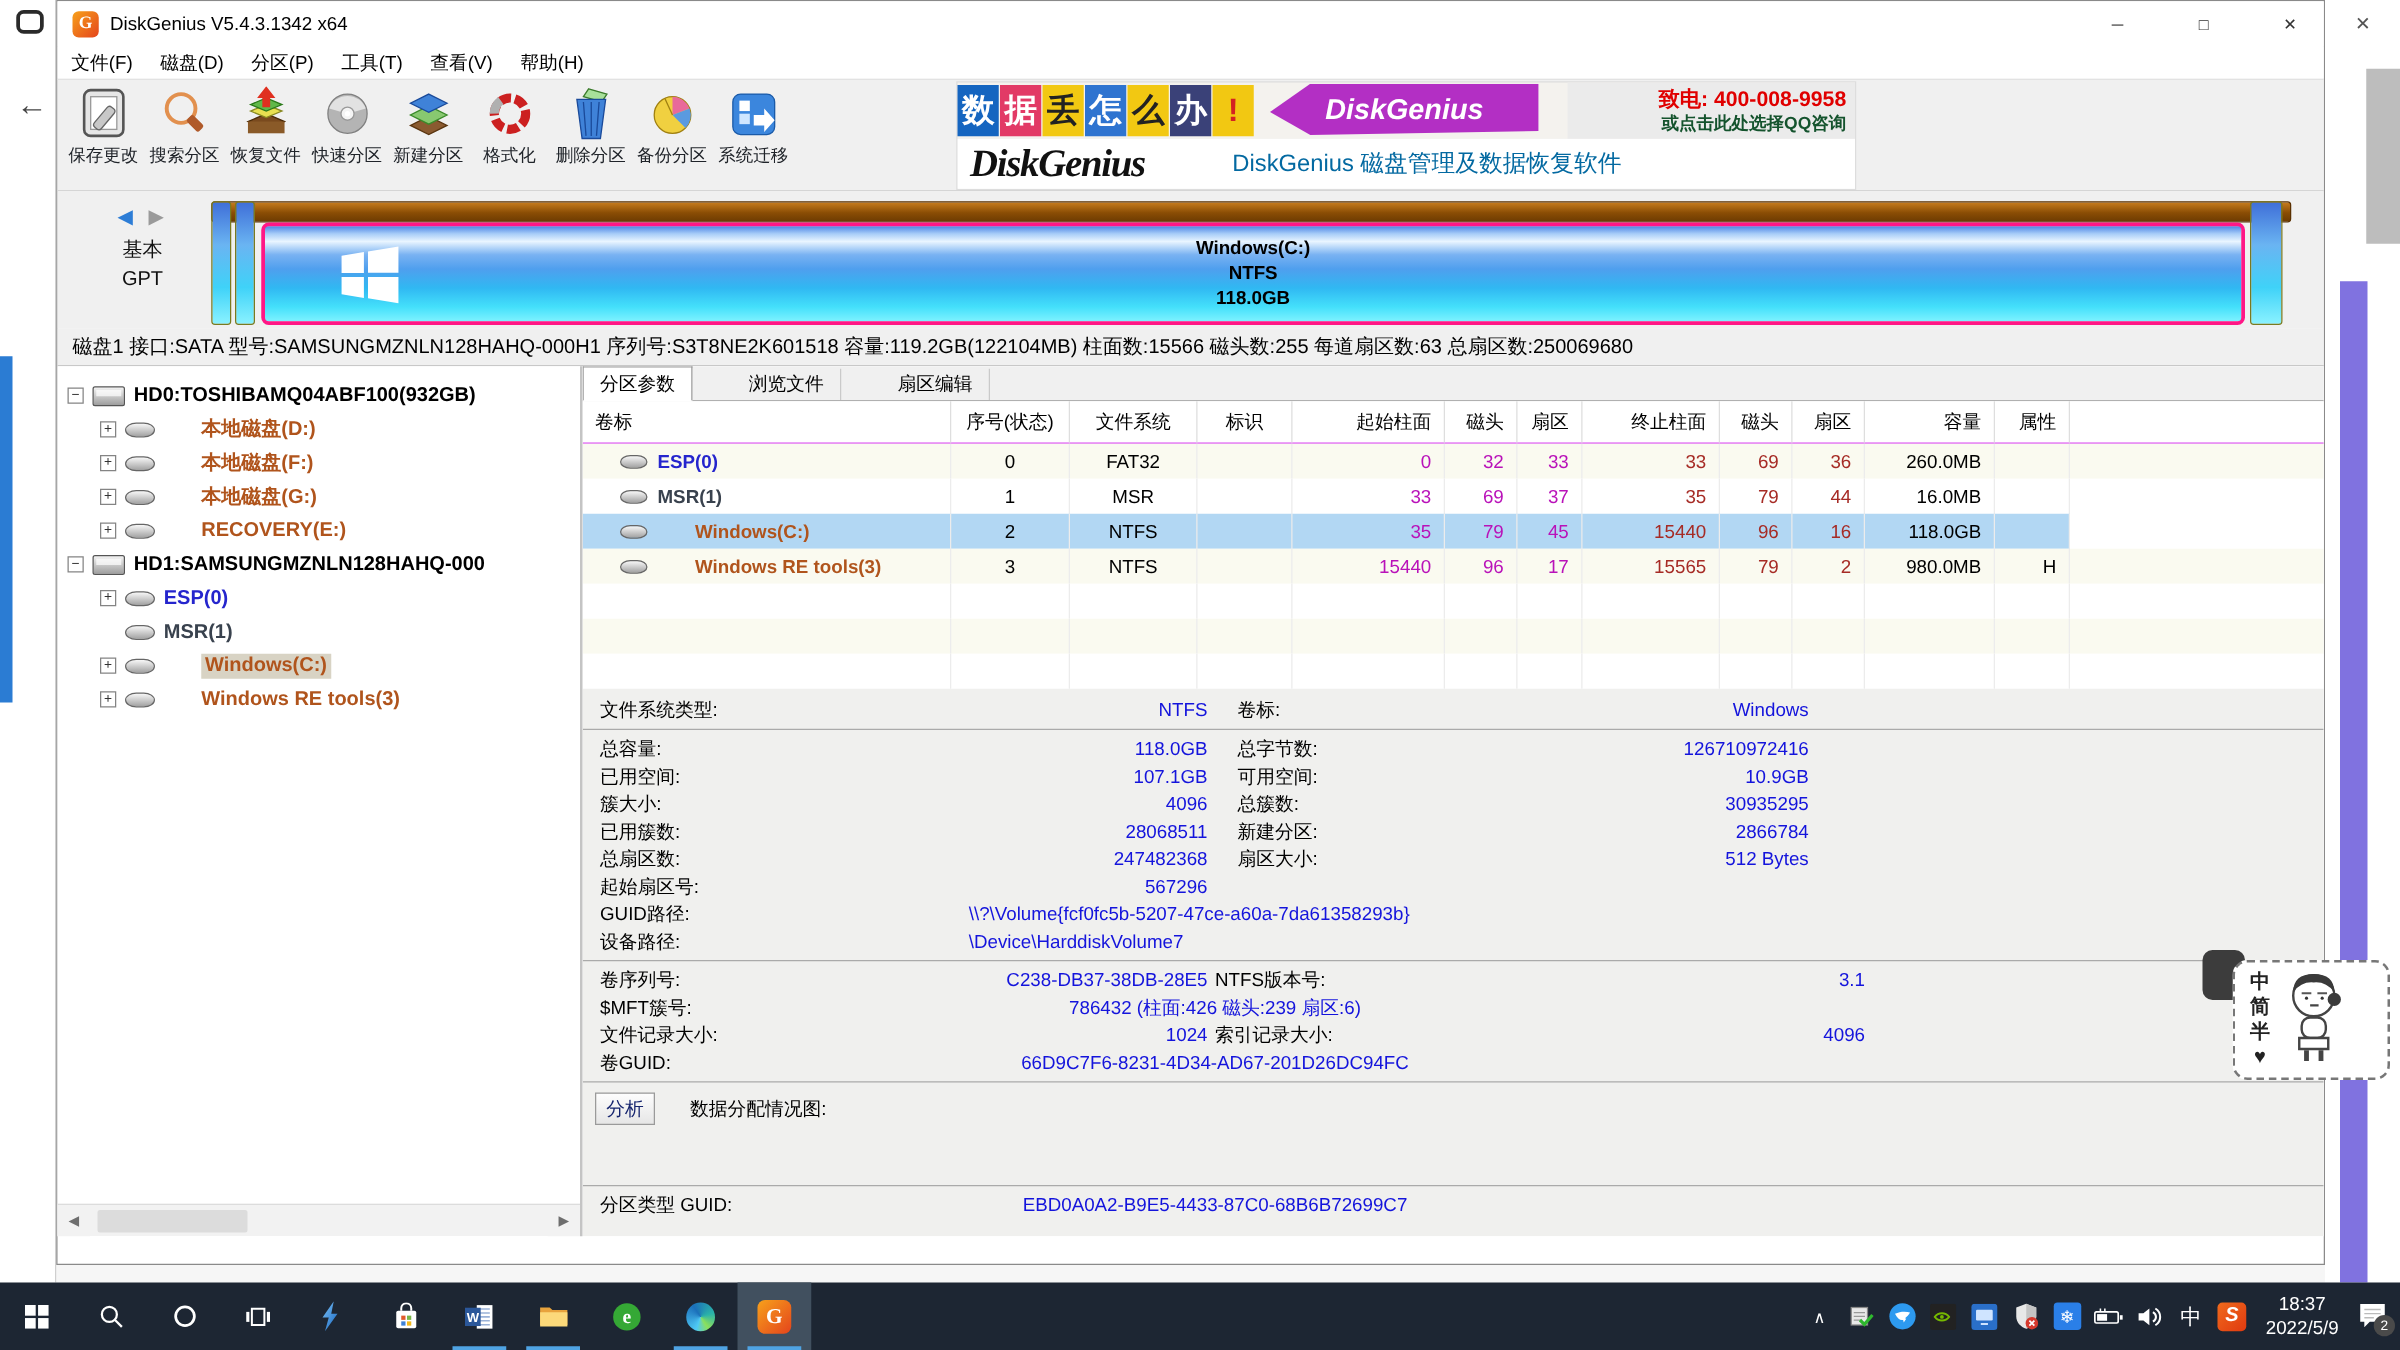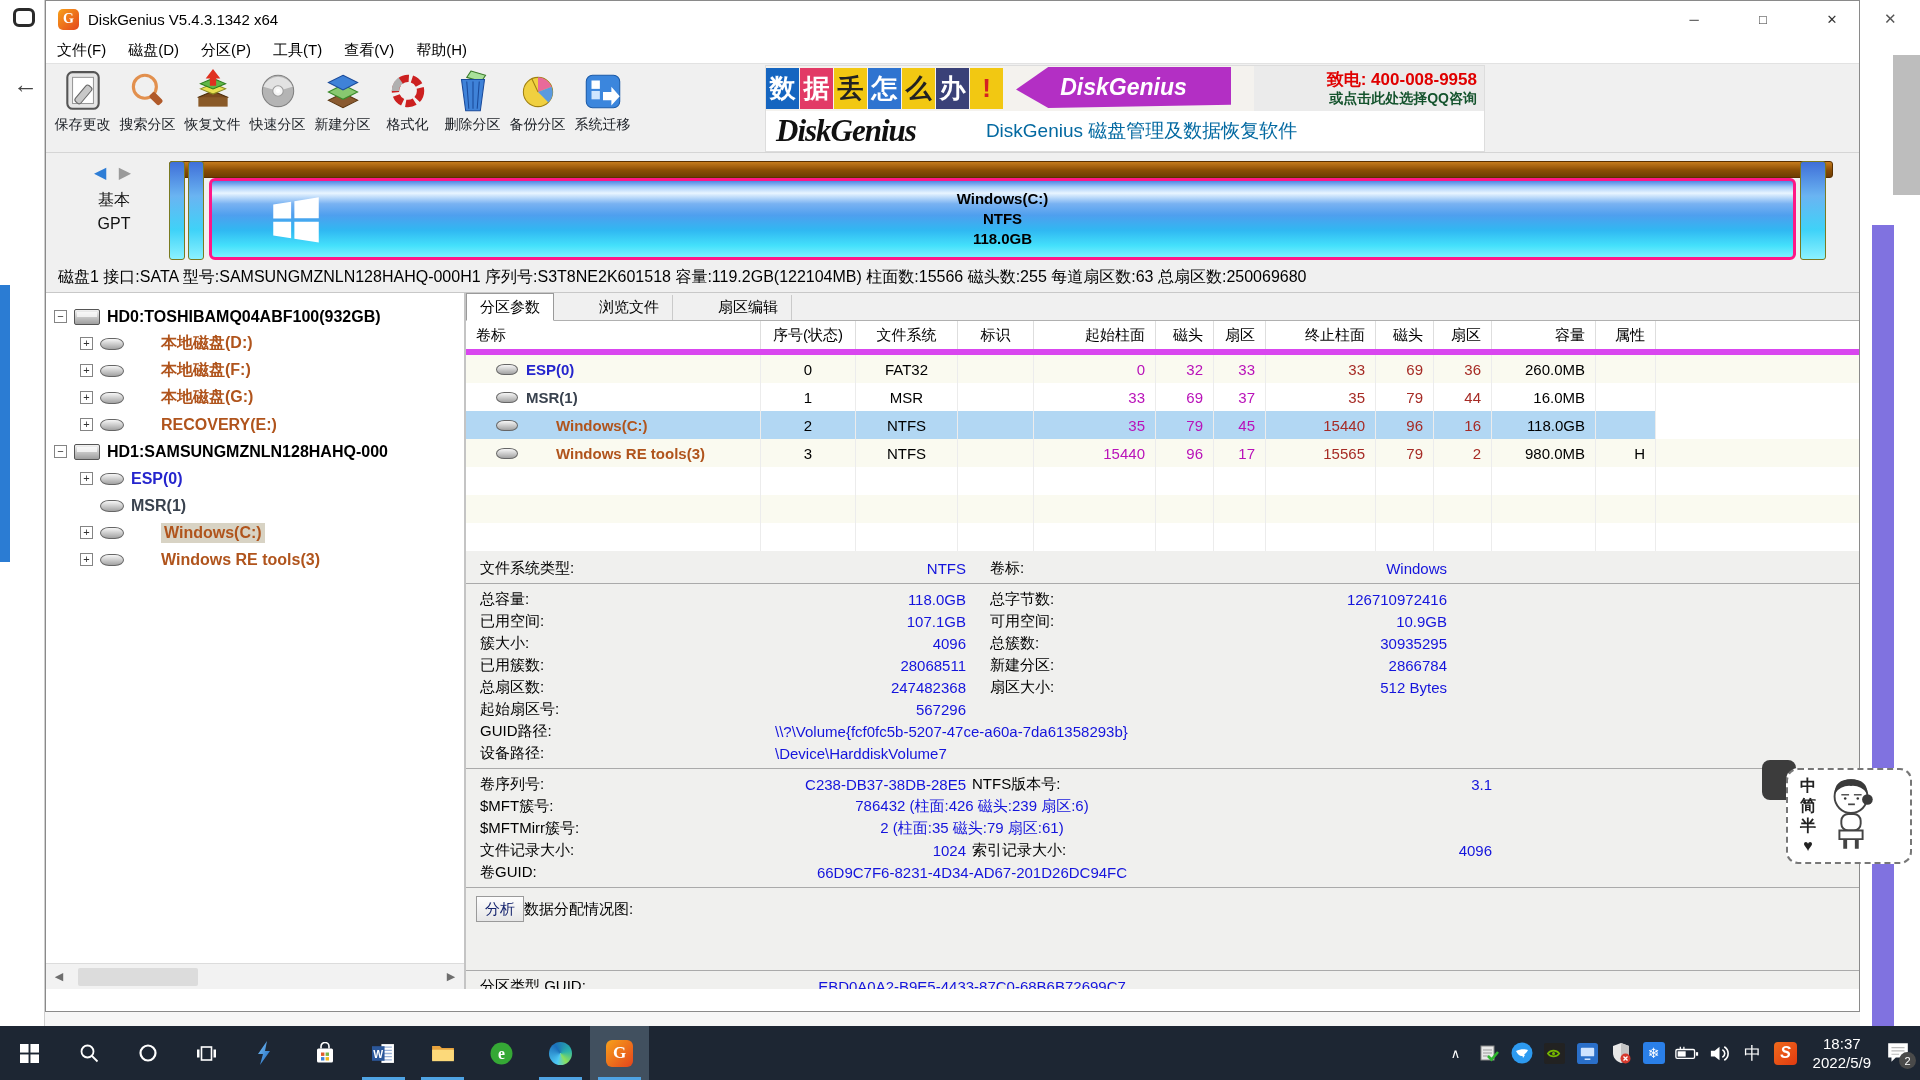--- a/index.html
+++ b/index.html
@@ -89,21 +89,21 @@
   .hthumb { width:120px; height:18px; margin-left:6px; background:#dcdcdc; border-radius:2px; }
 
   .rightpanel { flex:1; background:#fff; display:flex; flex-direction:column; overflow:hidden; }
   .tabsbar { height:28px; background:#f0f0f0; display:flex; align-items:flex-end; border-bottom:1px solid #b0b0b0;gap:32px; }
   .tab { height:25px; padding:0 13px; font-size:15px; color:#000; display:flex; align-items:center; border-right:1px solid #cacaca; }
   .tab.active { background:#fff; height:28px; border:1px solid #9a9a9a; border-bottom:1px solid #fff; margin-bottom:-1px; }
 
   .grid { display:grid; grid-template-columns:295px 95px 102px 76px 122px 58px 52px 110px 58px 58px 104px 60px 1fr; align-items:stretch; }
   .grid > div { display:flex; align-items:center; padding:0 10px; border-right:1px solid #ececec; height:100%; font-size:15px; }
   .grid > div:last-child { border-right:none; }
-  .thead { height:34px; border-bottom:6px solid #d946ef; background:#fff; color:#000; }
+  .thead { height:34px; border-bottom:1px solid #d946ef; background:#fff; color:#000; }
   .thead > div { border-right:1px solid #dedede; }
   .trowd { height:28px; color:#000; }
   .l { justify-content:flex-start; } .c { justify-content:center; } .r { justify-content:flex-end; }
   .bg-cream { background:#fafaf0; } .bg-white { background:#fff; }
   .bg-sel { background:linear-gradient(90deg,#b2d7f3 0,#b2d7f3 1190px,#fff 1190px); }
   .pname { font-weight:bold; }
   .namecell { padding-left:30px !important; }
   .mag { color:#b912b9; } .dred { color:#a62b25; }
 
   
@@ -114,21 +114,21 @@
   .dl1 { flex:0 0 250px; padding-left:14px; }
   .dv1 { flex:0 0 250px; text-align:right; }
   .dl2 { flex:0 0 200px; margin-left:24px; }
   .dv2 { flex:0 0 257px; text-align:right; }
   .dl2x { flex:0 0 180px; margin-left:6px; }
   .dv2x { flex:0 0 340px; text-align:right; }
   .dvc { flex:0 0 512px; text-align:center; }
   .dvp { margin-left:59px; }
   .analyze-row { height:34px; display:flex; align-items:center; margin-top:2px; }
   .analyze-btn { margin-left:10px; width:48px; height:26px; background:linear-gradient(#fdfdfd,#e6e6e6); border:1px solid #9a9a9a; font-size:15px; color:#15246e; display:flex; align-items:center; justify-content:center; }
-  .alloc-label { margin-left:0; }
+  .alloc-label { margin-left:28px; }
   .dspacer { height:40px; }
 
   
   .statusbar { height:24px; background:#f0f0f0; border-top:1px solid #c8c8c8; display:flex; align-items:center; font-size:15px; color:#000; }
   .sb-ready { margin-left:12px; }
   .sb-right { margin-left:auto; display:flex; align-items:stretch; height:100%; }
   .sb-pane { width:75px; border-left:1px solid #c4c4c4; display:flex; align-items:center; justify-content:center; }
   .sb-pane.p2 { width:70px; }
   .sb-grip { width:14px; border-left:1px solid #c4c4c4; position:relative; }
   .sb-grip::after { content:""; position:absolute; right:2px; bottom:2px; width:3px; height:3px; background:#9a9a9a;
@@ -581,24 +581,20 @@
             <span class="dl1">卷序列号:</span>
             <span class="dv1 val">C238-DB37-38DB-28E5</span>
             <span class="dl2x">NTFS版本号:</span>
             <span class="dv2x val">3.1</span>
           </div>
           <div class="drow">
             <span class="dl1">$MFT簇号:</span>
             <span class="dvc val">786432 (柱面:426 磁头:239 扇区:6)</span>
           </div>
           <div class="drow">
-            <span class="dl1">$MFTMirr簇号:</span>
-            <span class="dvc val">2 (柱面:35 磁头:79 扇区:61)</span>
-          </div>
-          <div class="drow">
             <span class="dl1">文件记录大小:</span>
             <span class="dv1 val">1024</span>
             <span class="dl2x">索引记录大小:</span>
             <span class="dv2x val">4096</span>
           </div>
           <div class="drow">
             <span class="dl1">卷GUID:</span>
             <span class="dvc val">66D9C7F6-8231-4D34-AD67-201D26DC94FC</span>
           </div>
           <div class="dsep"></div>

